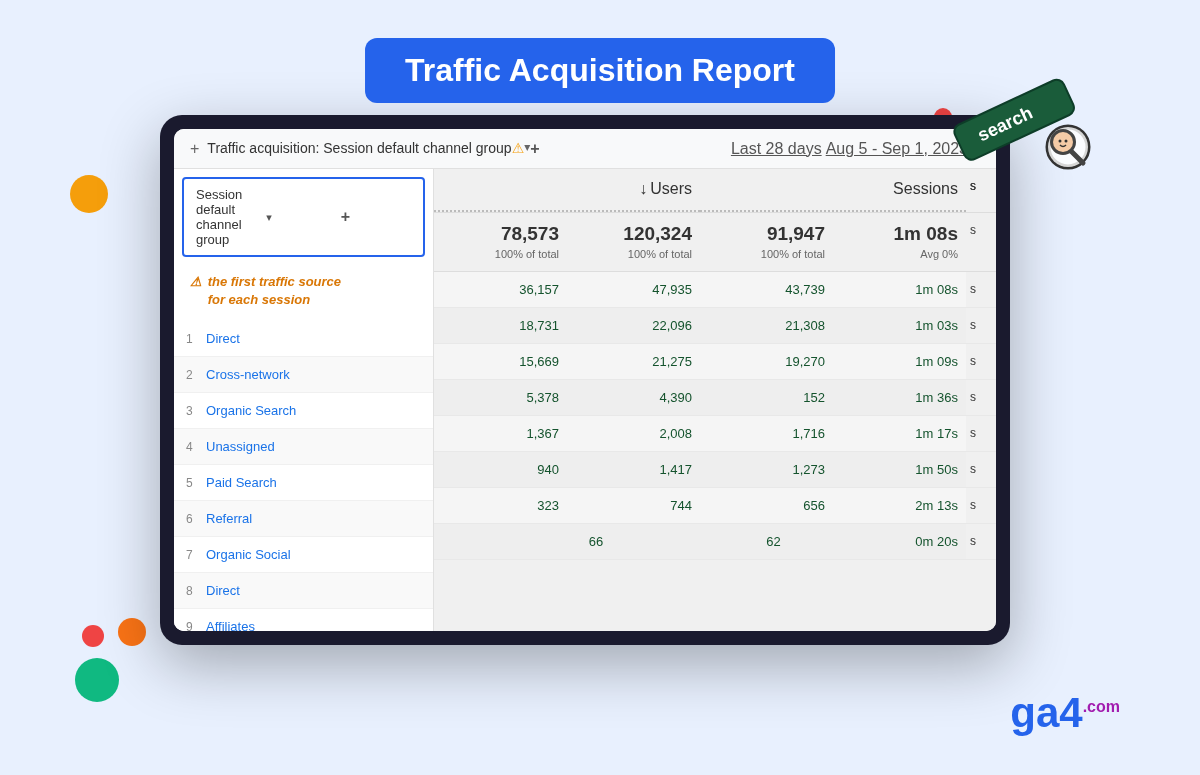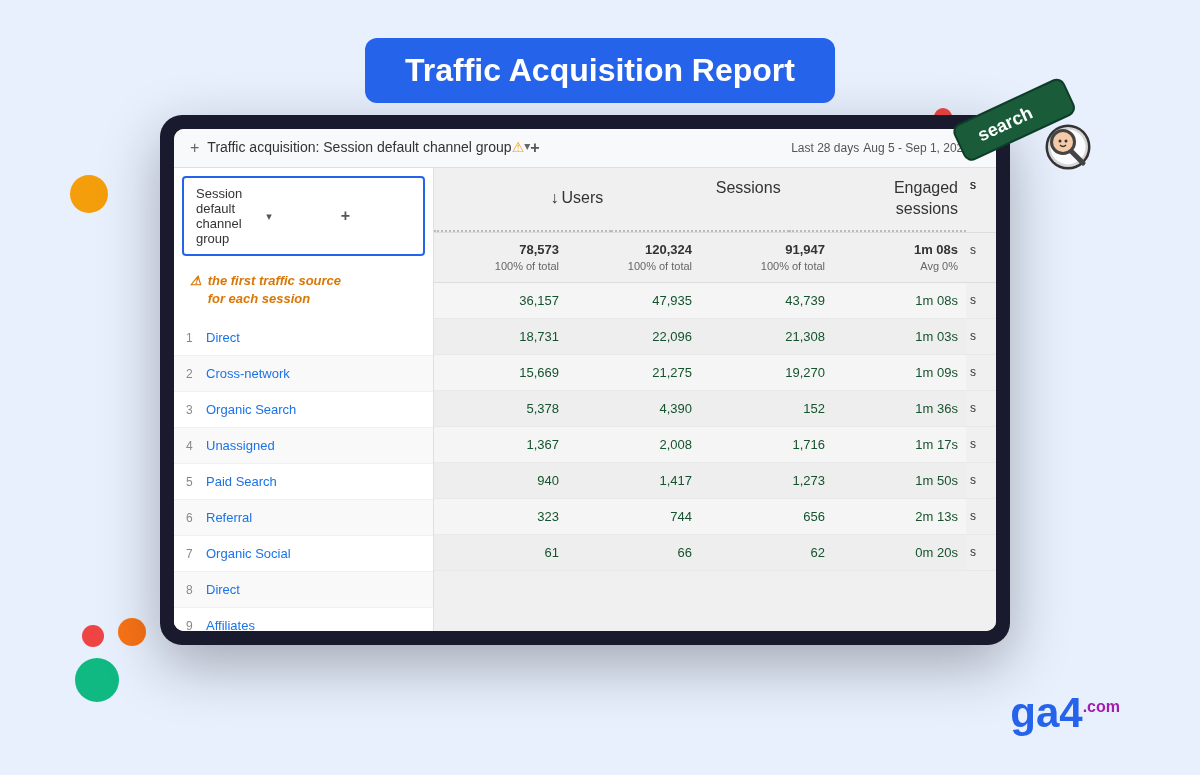--- a/index.html
+++ b/index.html
@@ -110,25 +110,26 @@
     }
     .warning-triangle {
       color: #f59e0b;
       font-size: 14px;
     }
     .dropdown-arrow {
       color: #666;
       font-size: 12px;
     }
     .date-info {
-      font-size: 12px;
+      font-size: 16px;
       color: #555;
       display: flex;
       align-items: center;
       gap: 4px;
+      text-decoration: underline;
     }
 
     
     .table-area {
       display: flex;
       flex: 1;
       overflow: hidden;
     }
 
     
@@ -249,21 +250,21 @@
     .totals-cell {
       flex: 1;
       padding: 8px 8px;
       font-size: 12px;
       text-align: right;
       color: #333;
       line-height: 1.4;
     }
     .totals-cell .main-val {
       font-weight: 600;
-      font-size: 13px;
+      font-size: 19px;
     }
     .totals-cell .sub-val {
       color: #666;
       font-size: 11px;
     }
 
     .right-rows {
       flex: 1;
       overflow: hidden;
     }
@@ -413,23 +414,20 @@
       <div class="right-panel">
 
         <div class="right-header">
           <div class="col-header sorted">
             <span>↓</span>
             <span>Users</span>
           </div>
           <div class="col-header">
             <span>Sessions</span>
           </div>
-          <div class="col-header" style="line-height:1.3;">
-            <span>Engaged<br>sessions</span>
-          </div>
           <div class="col-partial">
             <span style="font-size:12px;color:#333;position:absolute;top:10px;left:4px;">s</span>
           </div>
         </div>
 
         <div class="totals-row">
           <div class="totals-cell">
             <div class="main-val">78,573</div>
             <div class="sub-val">100% of total</div>
           </div>
@@ -492,21 +490,20 @@
     <div class="col-partial"></div>
   </div>
             <div class="right-row">
     <div class="right-cell">323</div>
     <div class="right-cell">744</div>
     <div class="right-cell">656</div>
     <div class="right-cell">2m 13s</div>
     <div class="col-partial"></div>
   </div>
             <div class="right-row">
-    <div class="right-cell">61</div>
     <div class="right-cell">66</div>
     <div class="right-cell">62</div>
     <div class="right-cell">0m 20s</div>
     <div class="col-partial"></div>
   </div>
           </div>
       </div>
 
     </div>
   </div>

